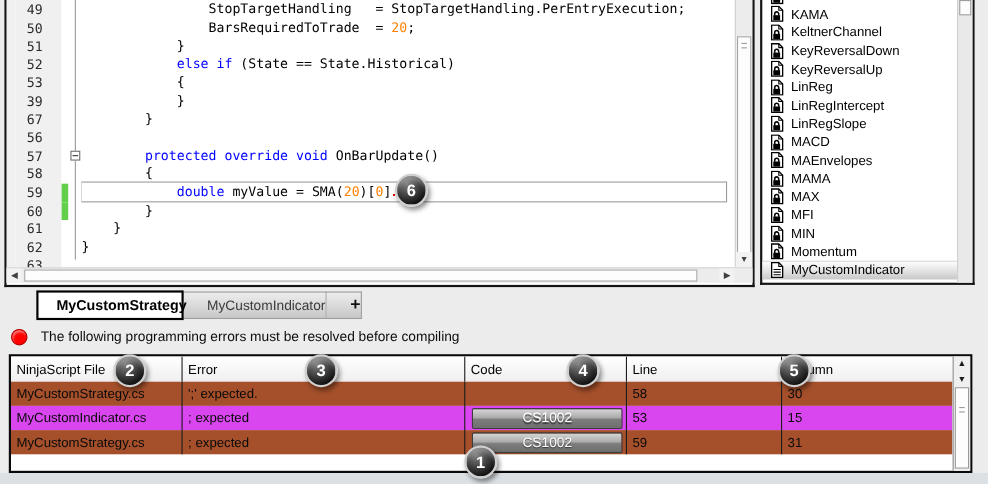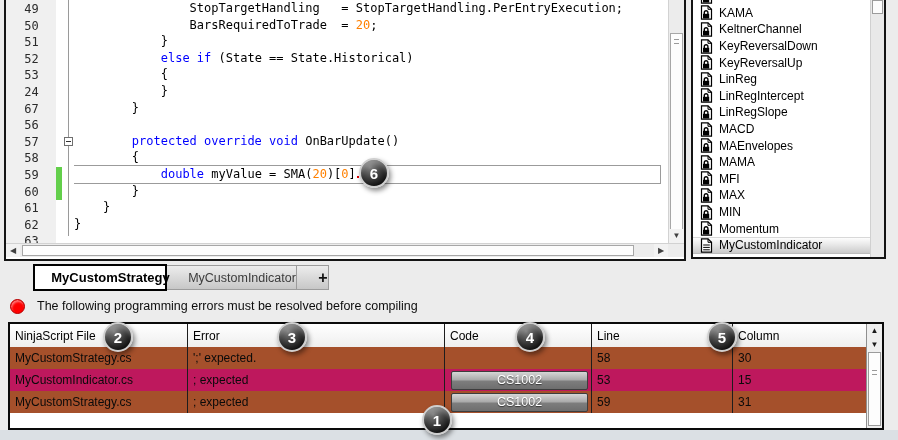--- a/index.html
+++ b/index.html
@@ -80,21 +80,21 @@
   .banner-text { margin-left:12px; font-size:12.5px; color:#0d0d0d; }
 
   
   .etable { position:absolute; left:8px; top:322px; width:876px; height:108px;
     background:#fff; border:2px solid #0a0a0a; display:flex; }
   .etable-grid { flex:1; display:flex; flex-direction:column; overflow:hidden; }
   .thead { display:flex; height:23px; background:linear-gradient(180deg,#ffffff,#efefef);
     font-size:12px; color:#000; }
   .thead .cell { display:flex; align-items:center; }
   .cell { padding-left:5px; border-right:1px solid #1d1d1d; overflow:hidden; white-space:nowrap; }
-  .c-file { width:178px; } .c-error { width:257px; } .c-code { width:147px; }
+  .c-file { width:156px; } .c-error { width:257px; } .c-code { width:147px; }
   .c-line { width:141px; } .c-column { flex:1; border-right:none; }
   .trow { display:flex; height:22px; font-size:12px; color:#0a0a0a; align-items:stretch; }
   .trow .cell { display:flex; align-items:center; }
   .code-btn { width:100%; height:19px; margin:0 3px 0 1px; border:1px solid #3d3d3d; border-radius:2px;
     background:linear-gradient(180deg,#d6d6d6 0%,#ababab 45%,#7d7d7d 55%,#6e6e6e 100%);
     color:#fff; font-size:12.5px; text-align:center; line-height:17px;
     text-shadow:0 1px 1px rgba(0,0,0,.55); }
   .tbl-scroll { width:16px; background:#efefef; border-left:1px solid #8f8f8f; position:relative; }
   .tbl-arrow { height:14px; text-align:center; font-size:8px; line-height:14px; color:#1a1a1a; }
   .tbl-thumb { position:absolute; left:1px; right:1px; top:28px; height:74px;
@@ -114,21 +114,21 @@
 
 <div class="editor">
   <div class="ed-main">
     <div class="ed-strip"></div>
     <div class="gutter">
         <div>49</div>
         <div>50</div>
         <div>51</div>
         <div>52</div>
         <div>53</div>
-        <div>24</div>
+        <div>39</div>
         <div>67</div>
         <div>56</div>
         <div>57</div>
         <div>58</div>
         <div>59</div>
         <div>60</div>
         <div>61</div>
         <div>62</div>
         <div>63</div>
       </div>
@@ -299,32 +299,32 @@
       </div>
       <div class="sb-item">
         <span class="icon">
           <svg width="13" height="15" viewBox="0 0 13 15">
             <path d="M1.5 .8H8l3.5 3.5v9.9H1.5z" fill="#fff" stroke="#000" stroke-width="1.2"></path>
             <path d="M8 .8v3.5h3.5" fill="none" stroke="#000" stroke-width="1"></path>
             <path d="M4.3 9V7.6a1.8 1.8 0 0 1 3.6 0V9" fill="none" stroke="#000" stroke-width="1.4"></path>
             <rect x="3" y="8.8" width="6.2" height="4.7" fill="#000"></rect>
           </svg>
         </span>
+        <span>MAX</span>
+      </div>
+      <div class="sb-item">
+        <span class="icon">
+          <svg width="13" height="15" viewBox="0 0 13 15">
+            <path d="M1.5 .8H8l3.5 3.5v9.9H1.5z" fill="#fff" stroke="#000" stroke-width="1.2"></path>
+            <path d="M8 .8v3.5h3.5" fill="none" stroke="#000" stroke-width="1"></path>
+            <path d="M4.3 9V7.6a1.8 1.8 0 0 1 3.6 0V9" fill="none" stroke="#000" stroke-width="1.4"></path>
+            <rect x="3" y="8.8" width="6.2" height="4.7" fill="#000"></rect>
+          </svg>
+        </span>
         <span>MFI</span>
-      </div>
-      <div class="sb-item">
-        <span class="icon">
-          <svg width="13" height="15" viewBox="0 0 13 15">
-            <path d="M1.5 .8H8l3.5 3.5v9.9H1.5z" fill="#fff" stroke="#000" stroke-width="1.2"></path>
-            <path d="M8 .8v3.5h3.5" fill="none" stroke="#000" stroke-width="1"></path>
-            <path d="M4.3 9V7.6a1.8 1.8 0 0 1 3.6 0V9" fill="none" stroke="#000" stroke-width="1.4"></path>
-            <rect x="3" y="8.8" width="6.2" height="4.7" fill="#000"></rect>
-          </svg>
-        </span>
-        <span>MAX</span>
       </div>
       <div class="sb-item">
         <span class="icon">
           <svg width="13" height="15" viewBox="0 0 13 15">
             <path d="M1.5 .8H8l3.5 3.5v9.9H1.5z" fill="#fff" stroke="#000" stroke-width="1.2"></path>
             <path d="M8 .8v3.5h3.5" fill="none" stroke="#000" stroke-width="1"></path>
             <path d="M4.3 9V7.6a1.8 1.8 0 0 1 3.6 0V9" fill="none" stroke="#000" stroke-width="1.4"></path>
             <rect x="3" y="8.8" width="6.2" height="4.7" fill="#000"></rect>
           </svg>
         </span>
@@ -380,21 +380,21 @@
       <div class="cell c-column">Column</div>
     </div>
     <div id="tbody">
         <div class="trow" style="background: rgb(165, 80, 43);">
           <div class="cell c-file">MyCustomStrategy.cs</div>
           <div class="cell c-error">';' expected.</div>
           <div class="cell c-code"></div>
           <div class="cell c-line">58</div>
           <div class="cell c-column">30</div>
         </div>
-        <div class="trow" style="background: #be185d;">
+        <div class="trow" style="background: #d946ef;">
           <div class="cell c-file">MyCustomIndicator.cs</div>
           <div class="cell c-error">; expected</div>
           <div class="cell c-code">
             <div class="code-btn">CS1002</div>
           </div>
           <div class="cell c-line">53</div>
           <div class="cell c-column">15</div>
         </div>
         <div class="trow" style="background: rgb(165, 80, 43);">
           <div class="cell c-file">MyCustomStrategy.cs</div>

